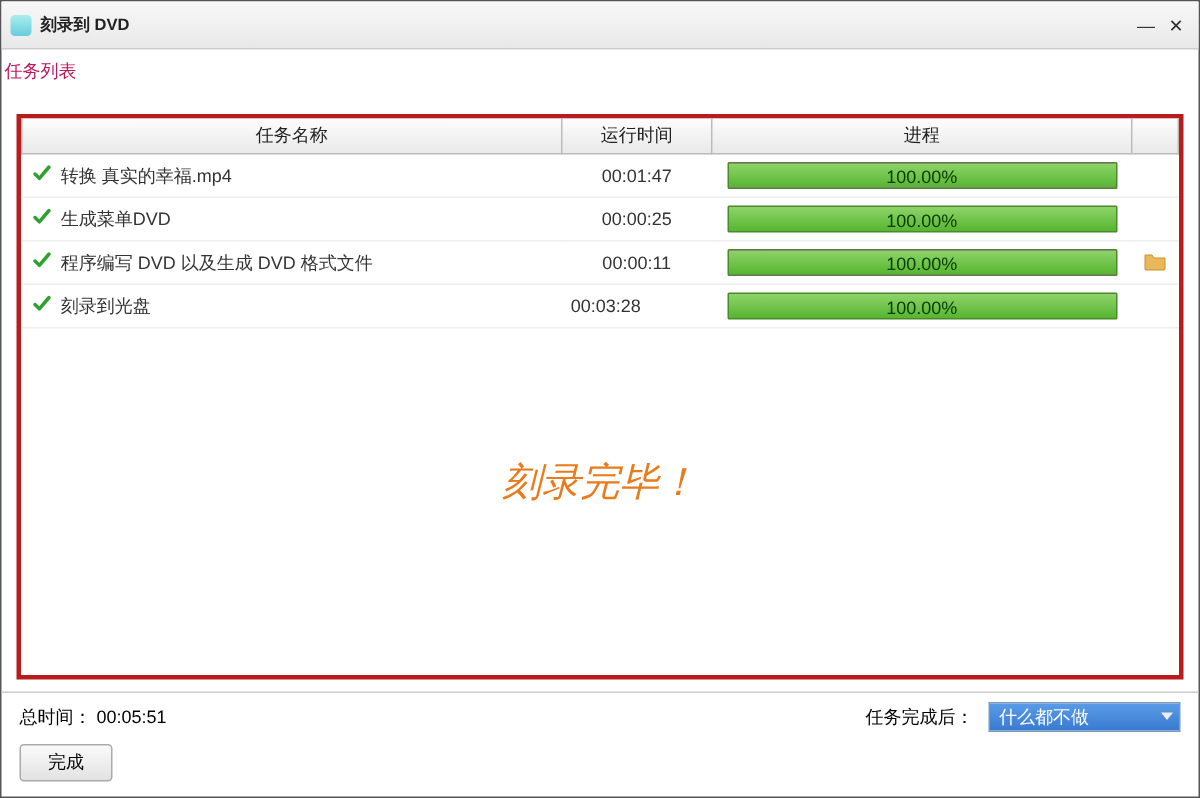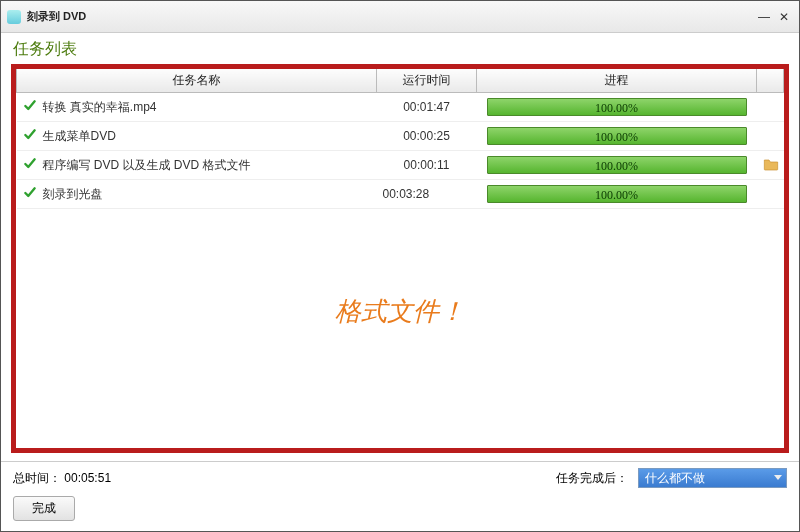--- a/index.html
+++ b/index.html
@@ -41,28 +41,28 @@
   flex: 1;
 }
 .titlebar .win-btn {
   width: 18px; height: 16px;
   display: flex; align-items: center; justify-content: center;
   font-size: 12px; color: #333;
   cursor: pointer;
   margin-left: 2px;
 }
 .section-label {
-  padding: 6px 10px 4px 12px;
-  font-size: 16px;
-  color: #4d7c0f;
+  padding: 6px 10px 4px 2px;
+  font-size: 12px;
+  color: #be185d;
 }
 .task-panel {
   flex: 1;
-  margin: 0 10px 8px 10px;
-  border: 5px solid #b91c1c;
+  margin: 16px 10px 8px 10px;
+  border: 3px solid #b91c1c;
   background: #fff;
   display: flex;
   flex-direction: column;
   position: relative;
 }
 table.task-table {
   width: 100%;
   border-collapse: collapse;
   table-layout: fixed;
 }
@@ -89,21 +89,20 @@
 .check-icon svg { width: 14px; height: 14px; vertical-align: -2px; margin-right: 6px; }
 .progress-wrap {
   width: 260px;
   height: 18px;
   border: 1px solid #4a8a2a;
   background: #d946ef;
   margin: 0 auto;
   position: relative;
   border-radius: 1px;
   overflow: hidden;
-  font-family: Liberation Serif, serif;
 }
 .progress-fill {
   position: absolute; left: 0; top: 0; bottom: 0;
   background: linear-gradient(#8ed46a, #56b52f);
 }
 .progress-text {
   position: absolute; left: 0; right: 0; top: 0; bottom: 0;
   text-align: center;
   line-height: 18px;
   font-size: 12px;
@@ -124,21 +123,21 @@
 }
 .footer {
   border-top: 1px solid #ccc;
   padding: 6px 12px 2px 12px;
   display: flex;
   align-items: center;
   font-size: 12px;
 }
 .footer .spacer { flex: 1; }
 .after-select {
-  width: 149px;
+  width: 128px;
   height: 20px;
   border: 1px solid #7a9ac0;
   background: linear-gradient(#5a9be8, #3a7bd0);
   color: #fff;
   font-size: 12px;
   padding: 0 18px 0 6px;
   appearance: none;
   position: relative;
   line-height: 18px;
   cursor: pointer;
@@ -247,21 +246,21 @@
             <td style="text-align: center;">
               <div class="progress-wrap">
                 <div class="progress-fill" style="width: 100%;"></div>
                 <div class="progress-text">100.00%</div>
               </div>
             </td>
             <td style="text-align: center;"></td>
           </tr>
         </tbody>
     </table>
-    <div class="burn-note">格式文件！</div>
+    <div class="burn-note">刻录完毕！</div>
   </div>
 
   <div class="footer">
     <span>总时间：</span>
     <span>&nbsp;</span>
     <span>00:05:51</span>
     <div class="spacer"></div>
     <span>任务完成后：</span>
     <span style="width:10px"></span>
     <span class="select-wrap">

